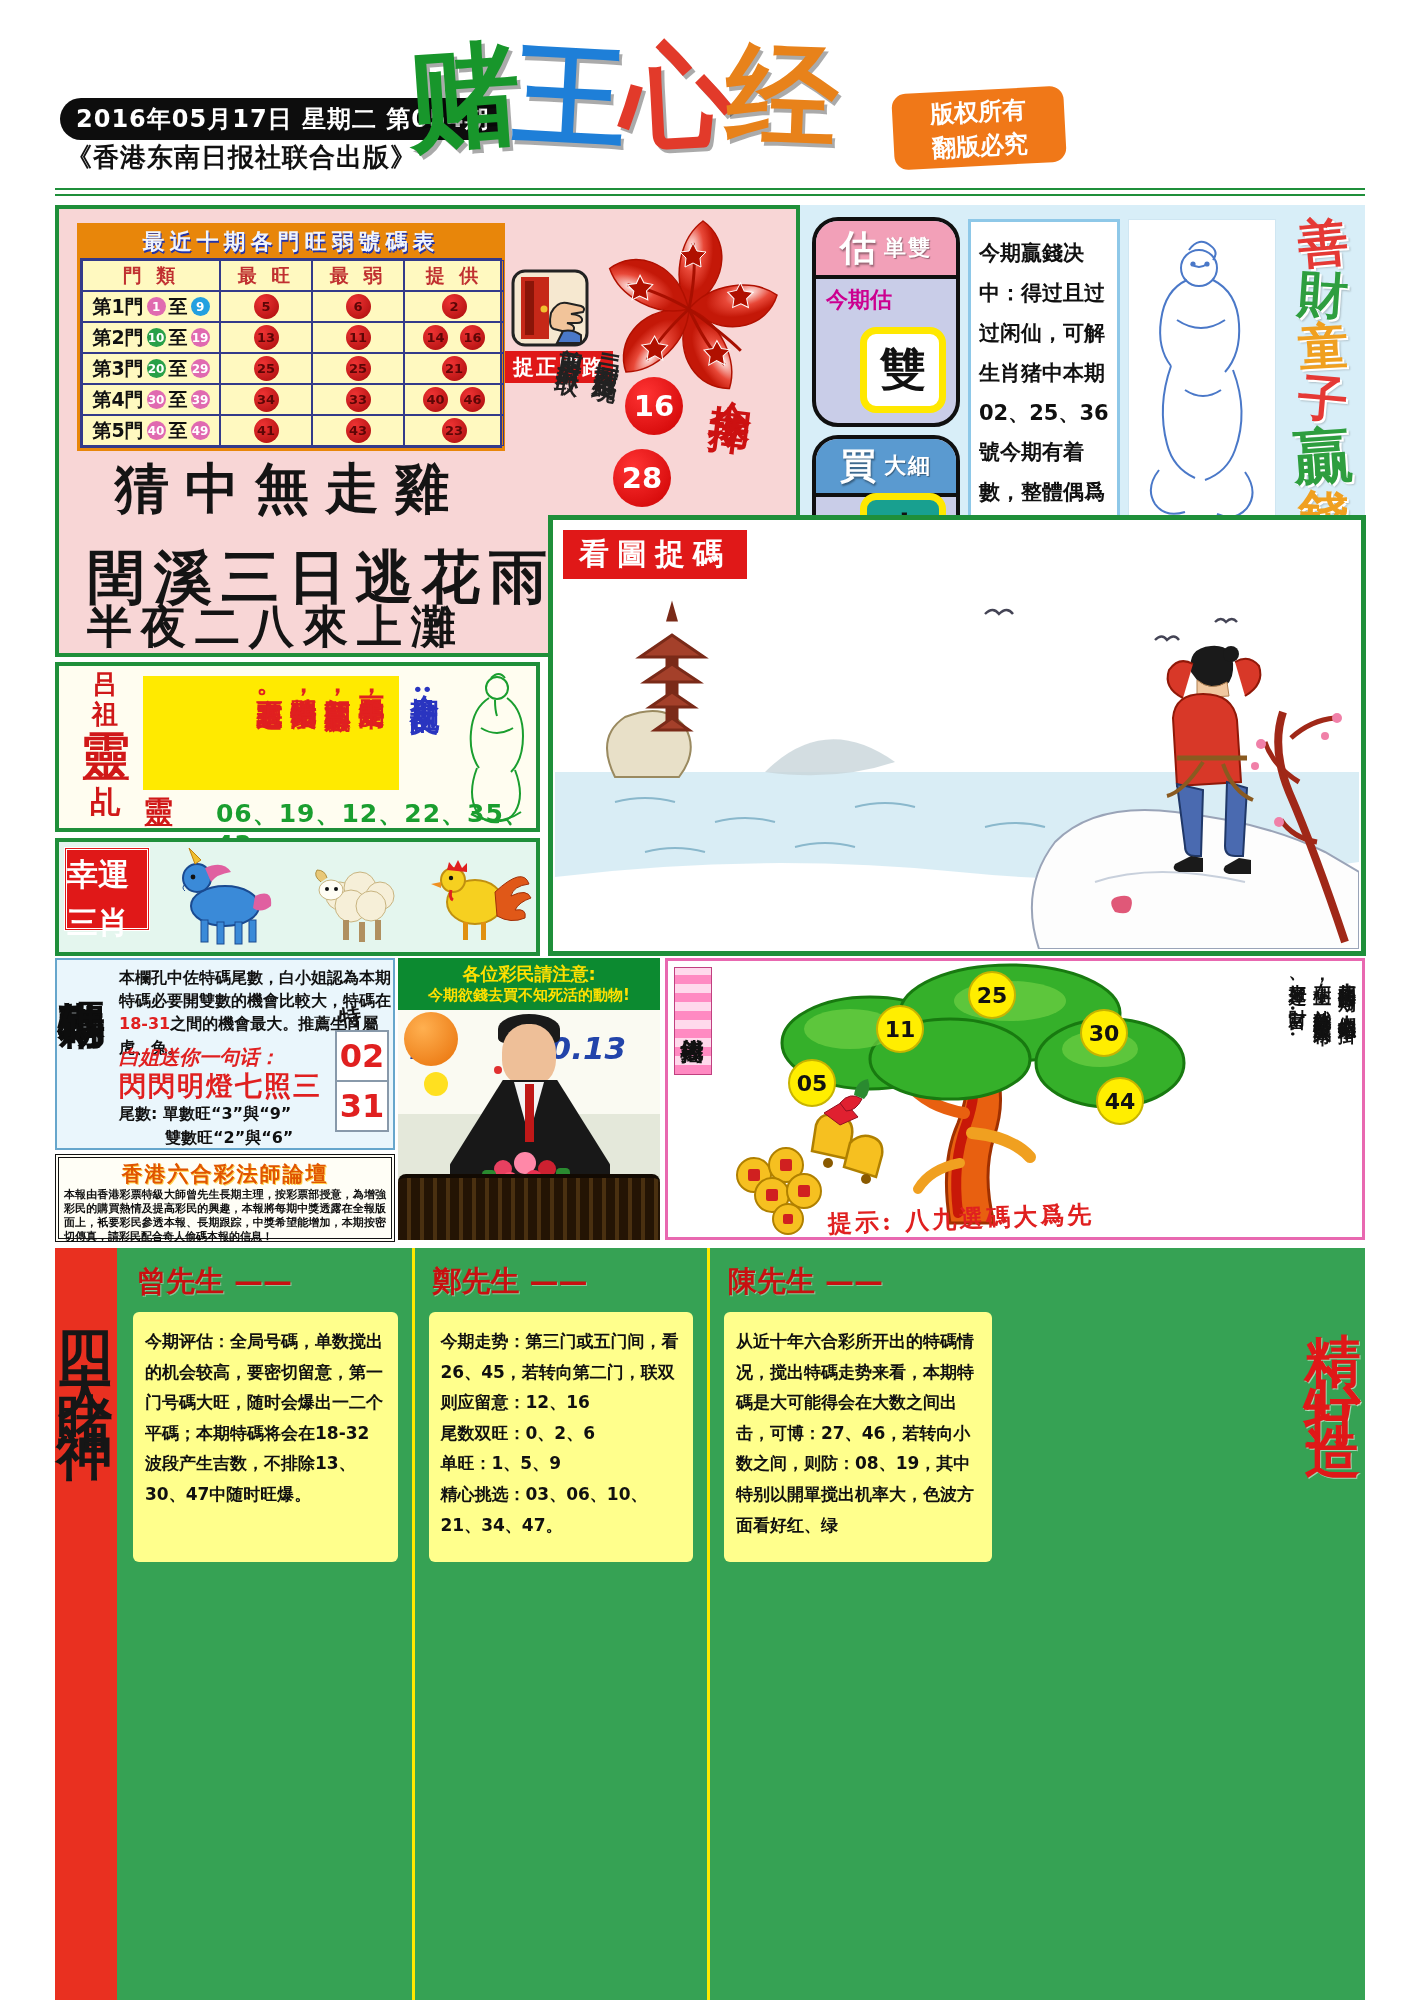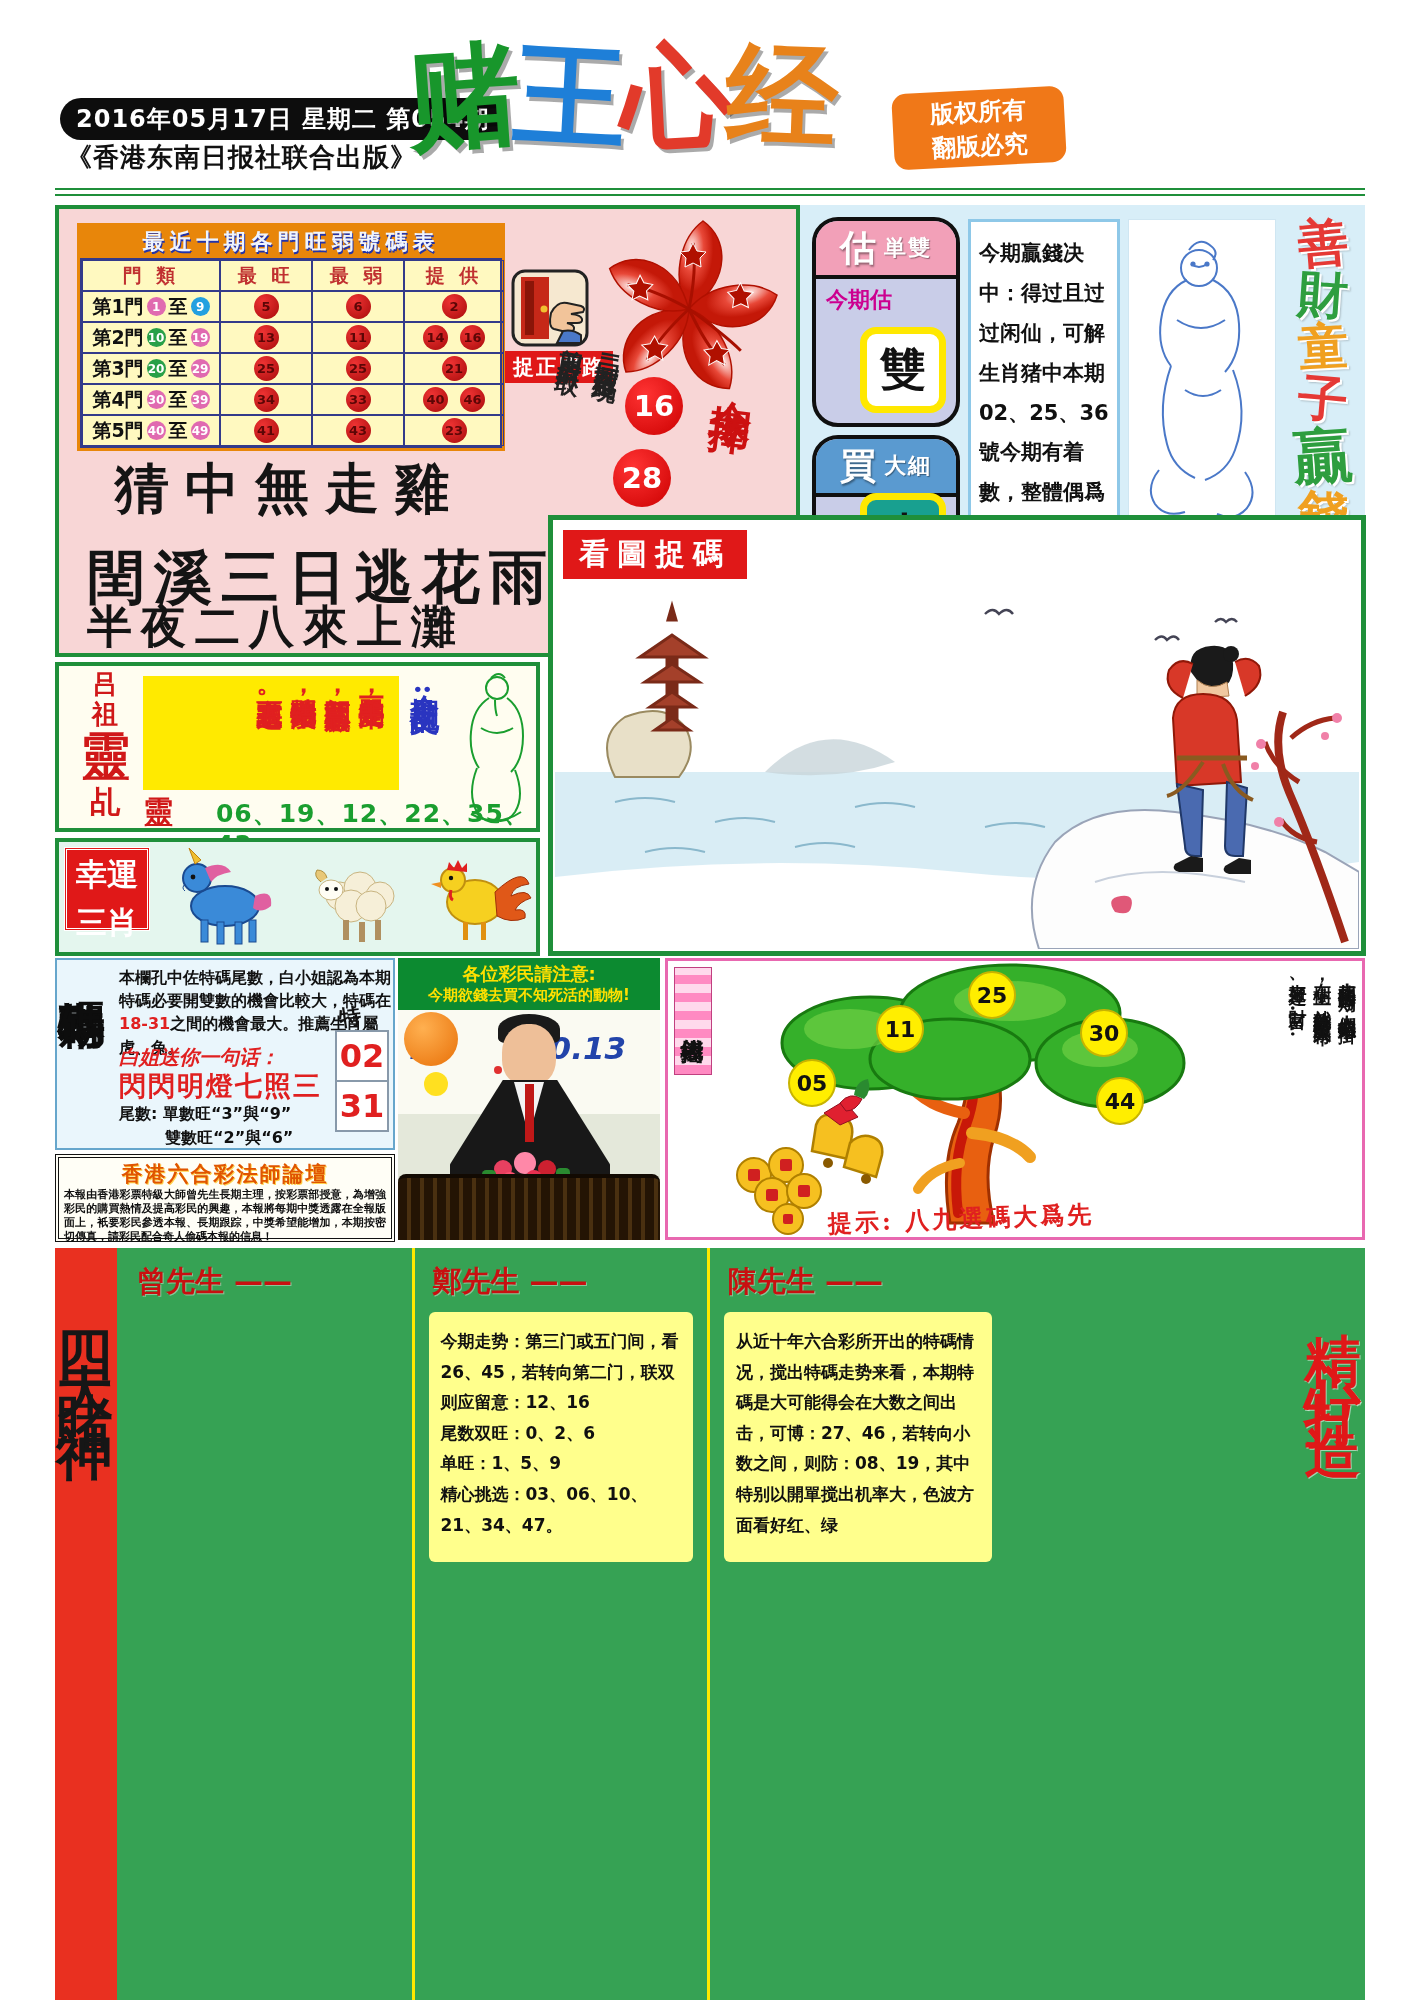--- a/index.html
+++ b/index.html
@@ -103,21 +103,21 @@
   .luzu-rlabel{left:346px;top:6px;height:150px;writing-mode:vertical-rl;color:#2a35c0;font-size:29px;
                font-weight:bold;font-family:"DejaVu Serif",serif;letter-spacing:2px;}
   .luzu-svg{left:392px;top:2px;width:86px;height:158px;}
   .lingma{left:84px;top:126px;display:flex;align-items:baseline;gap:8px;}
   .lingma-label{color:#d01818;font-size:30px;font-weight:bold;font-family:"DejaVu Serif",serif;}
   .lingma-nums{color:#1a9e2f;font-size:25px;font-weight:bold;letter-spacing:1px;}
 
   
   .sectionE{left:55px;top:838px;width:485px;height:118px;background:#e4f6ee;border:4px solid #1f8f3a;box-sizing:border-box;}
   .sx-label{left:5px;top:5px;width:86px;height:84px;background:#e01818;border:3px double #fff;box-sizing:border-box;
-            color:#fff;font-weight:bold;font-size:31px;text-align:center;line-height:1.55;font-family:"DejaVu Serif",serif;}
+            color:#fff;font-weight:bold;font-size:31px;text-align:left;line-height:1.55;font-family:"DejaVu Serif",serif;}
   .sx-animals{left:96px;top:2px;width:382px;height:108px;}
 
   
   .sectionD{left:548px;top:515px;width:818px;height:441px;background:#fff;border:5px solid #1f8f3a;box-sizing:border-box;}
   .katu-label{left:10px;top:10px;background:#e01818;color:#fff;font-size:30px;font-weight:bold;
               padding:4px 16px;letter-spacing:8px;z-index:3;}
   .scene{left:2px;top:2px;width:804px;height:427px;}
 
   
   .f1{left:55px;top:958px;width:340px;height:192px;background:#eaf6fc;border:2px solid #66a6cc;box-sizing:border-box;}
@@ -720,20 +720,21 @@
   <div class="abs sectionG">
     <div class="abs strip-left">
       <div class="strip-text">四大賭神</div>
     </div>
     <div class="abs strip-right">
       <div class="strip-text">精心打造</div>
     </div>
     <div class="gcols">
       <div class="gcol">
         <div class="gcol-name">曾先生 ——</div>
+        <div class="gcol-box">今期评估：全局号碼，单数搅出的机会较高，要密切留意，第一门号碼大旺，随时会爆出一二个平碼；本期特碼将会在18-32波段产生吉数，不排除13、30、47中随时旺爆。</div>
       </div>
       <div class="gcol">
         <div class="gcol-name">鄭先生 ——</div>
         <div class="gcol-box">今期走势：第三门或五门间，看26、45，若转向第二门，联双则应留意：12、16
 尾数双旺：0、2、6
 单旺：1、5、9
 精心挑选：03、06、10、21、34、47。</div>
       </div>
       <div class="gcol">
         <div class="gcol-name">陳先生 ——</div>

